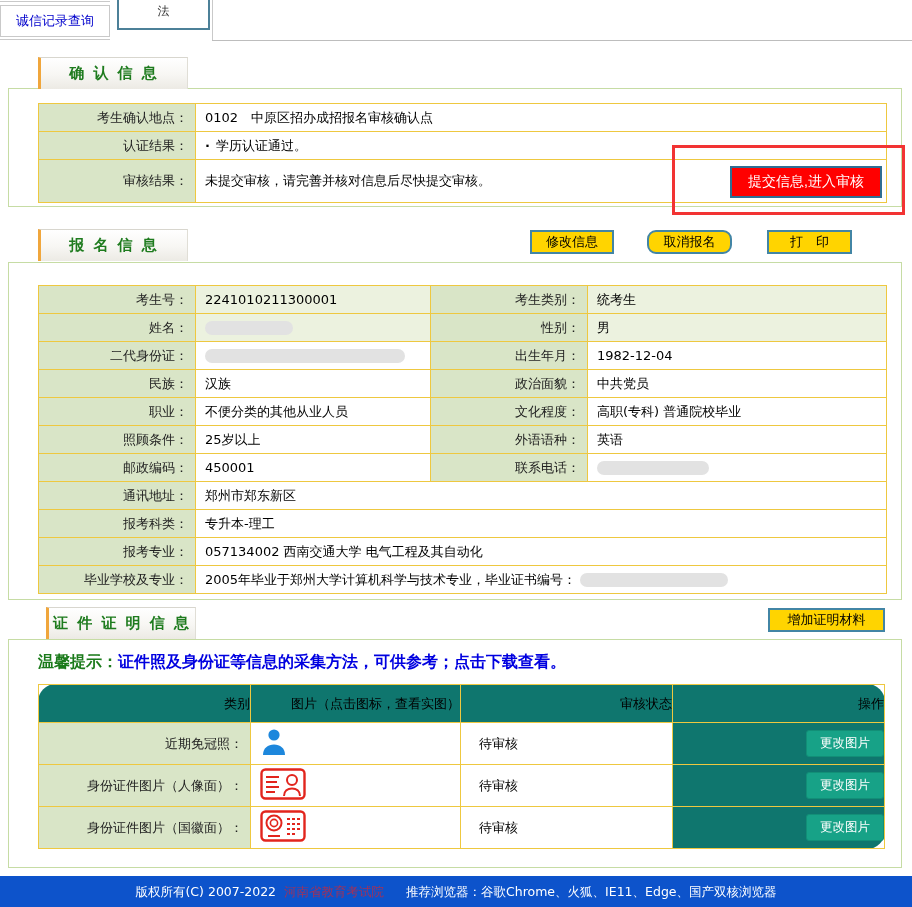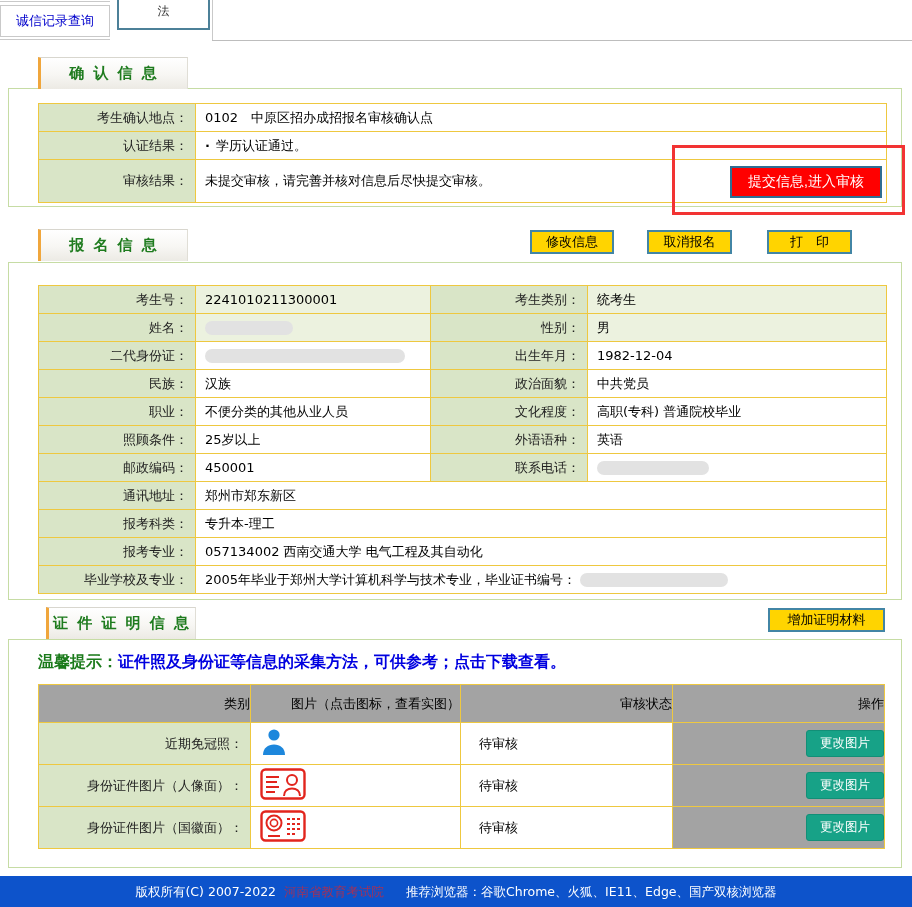--- a/index.html
+++ b/index.html
@@ -21,21 +21,21 @@
   .section-tab { position:absolute; width:150px; height:32px; line-height:30px;
     text-align:center; font-size:15px; font-weight:bold; color:#1e7b1e;
     letter-spacing:2px; background:linear-gradient(180deg,#ffffff 0%,#f7f6f3 55%,#eceae4 100%);
     border-top:1px solid #d8d6ce; border-right:1px solid #e0ded6; border-left:3px solid #f0a63c;
     z-index:3; }
 
   
   .panel { position:absolute; left:8px; width:894px; background:#fff; border:1px solid #c6dca4; }
 
   
-  table.grid { position:absolute; border-collapse:collapse; table-layout:fixed; background:#a3a3a3; }
+  table.grid { position:absolute; border-collapse:collapse; table-layout:fixed; background:#0f766e;border-radius:18px; }
   table.grid td, table.grid th { border:1px solid #eec840; font-size:13px; font-weight:normal;
     overflow:hidden; white-space:nowrap; }
   td.lbl { background:#d9e5c7; text-align:right; padding-right:7px; color:#222; }
   td.val { background:#fff; text-align:left; padding-left:9px; }
   td.val.hl { background:#ecf2df; }
   td.center { text-align:right; }
 
   .redact { display:inline-block; height:14px; background:#e2e2e2; border-radius:7px; vertical-align:middle; }
   .w88 { width:88px; } .w200 { width:200px; } .w112 { width:112px; } .w148 { width:148px; margin-left:4px; }
 
@@ -105,21 +105,21 @@
         </span>
       </td>
     </tr>
   </tbody>
     </table>
 
   <div class="annotation-rect"></div>
 
   <div class="section-tab" style="left:38px;top:229px;">报 名 信 息</div>
   <button class="btn-yellow" style="left:530px;top:230px;width:84px;">修改信息</button>
-  <button class="btn-yellow" style="left:647px;top:230px;width:85px;">取消报名</button>
+  <button class="btn-yellow" style="left:647px;top:230px;width:85px;border-radius:9px;">取消报名</button>
   <button class="btn-yellow" style="left:767px;top:230px;width:85px;">打　印</button>
   <div class="panel" style="top:262px;height:338px;"></div>
 
   <table class="grid" style="left:38px;top:278px;width:848px;margin-top:7px;">
     <colgroup>
         <col style="width:157px">
         <col style="width:235px">
         <col style="width:157px">
         <col style="width:299px">
       </colgroup>

